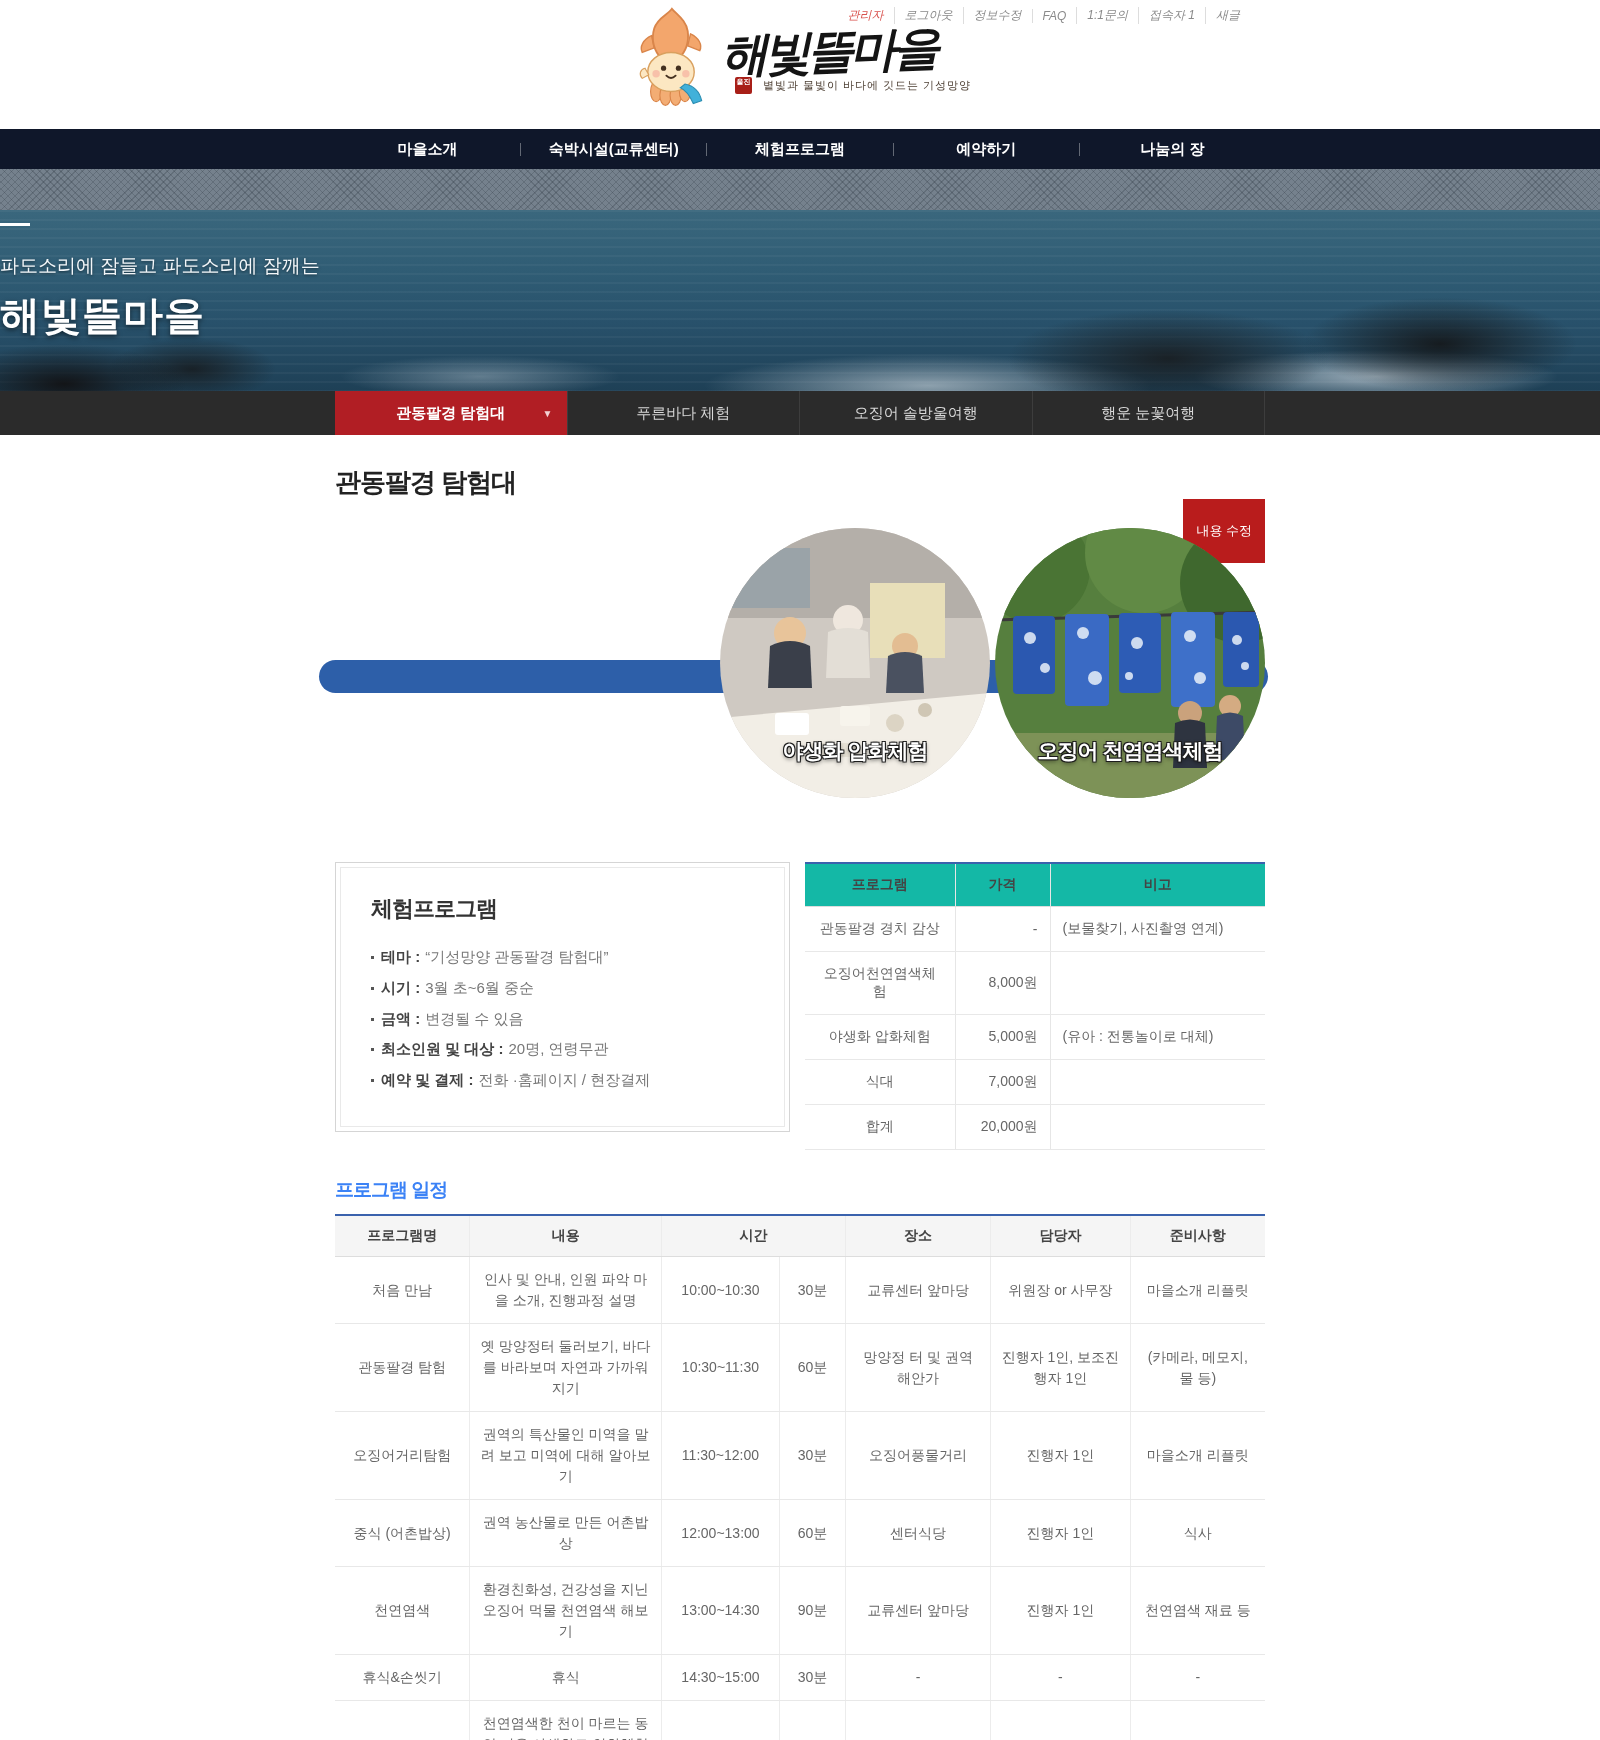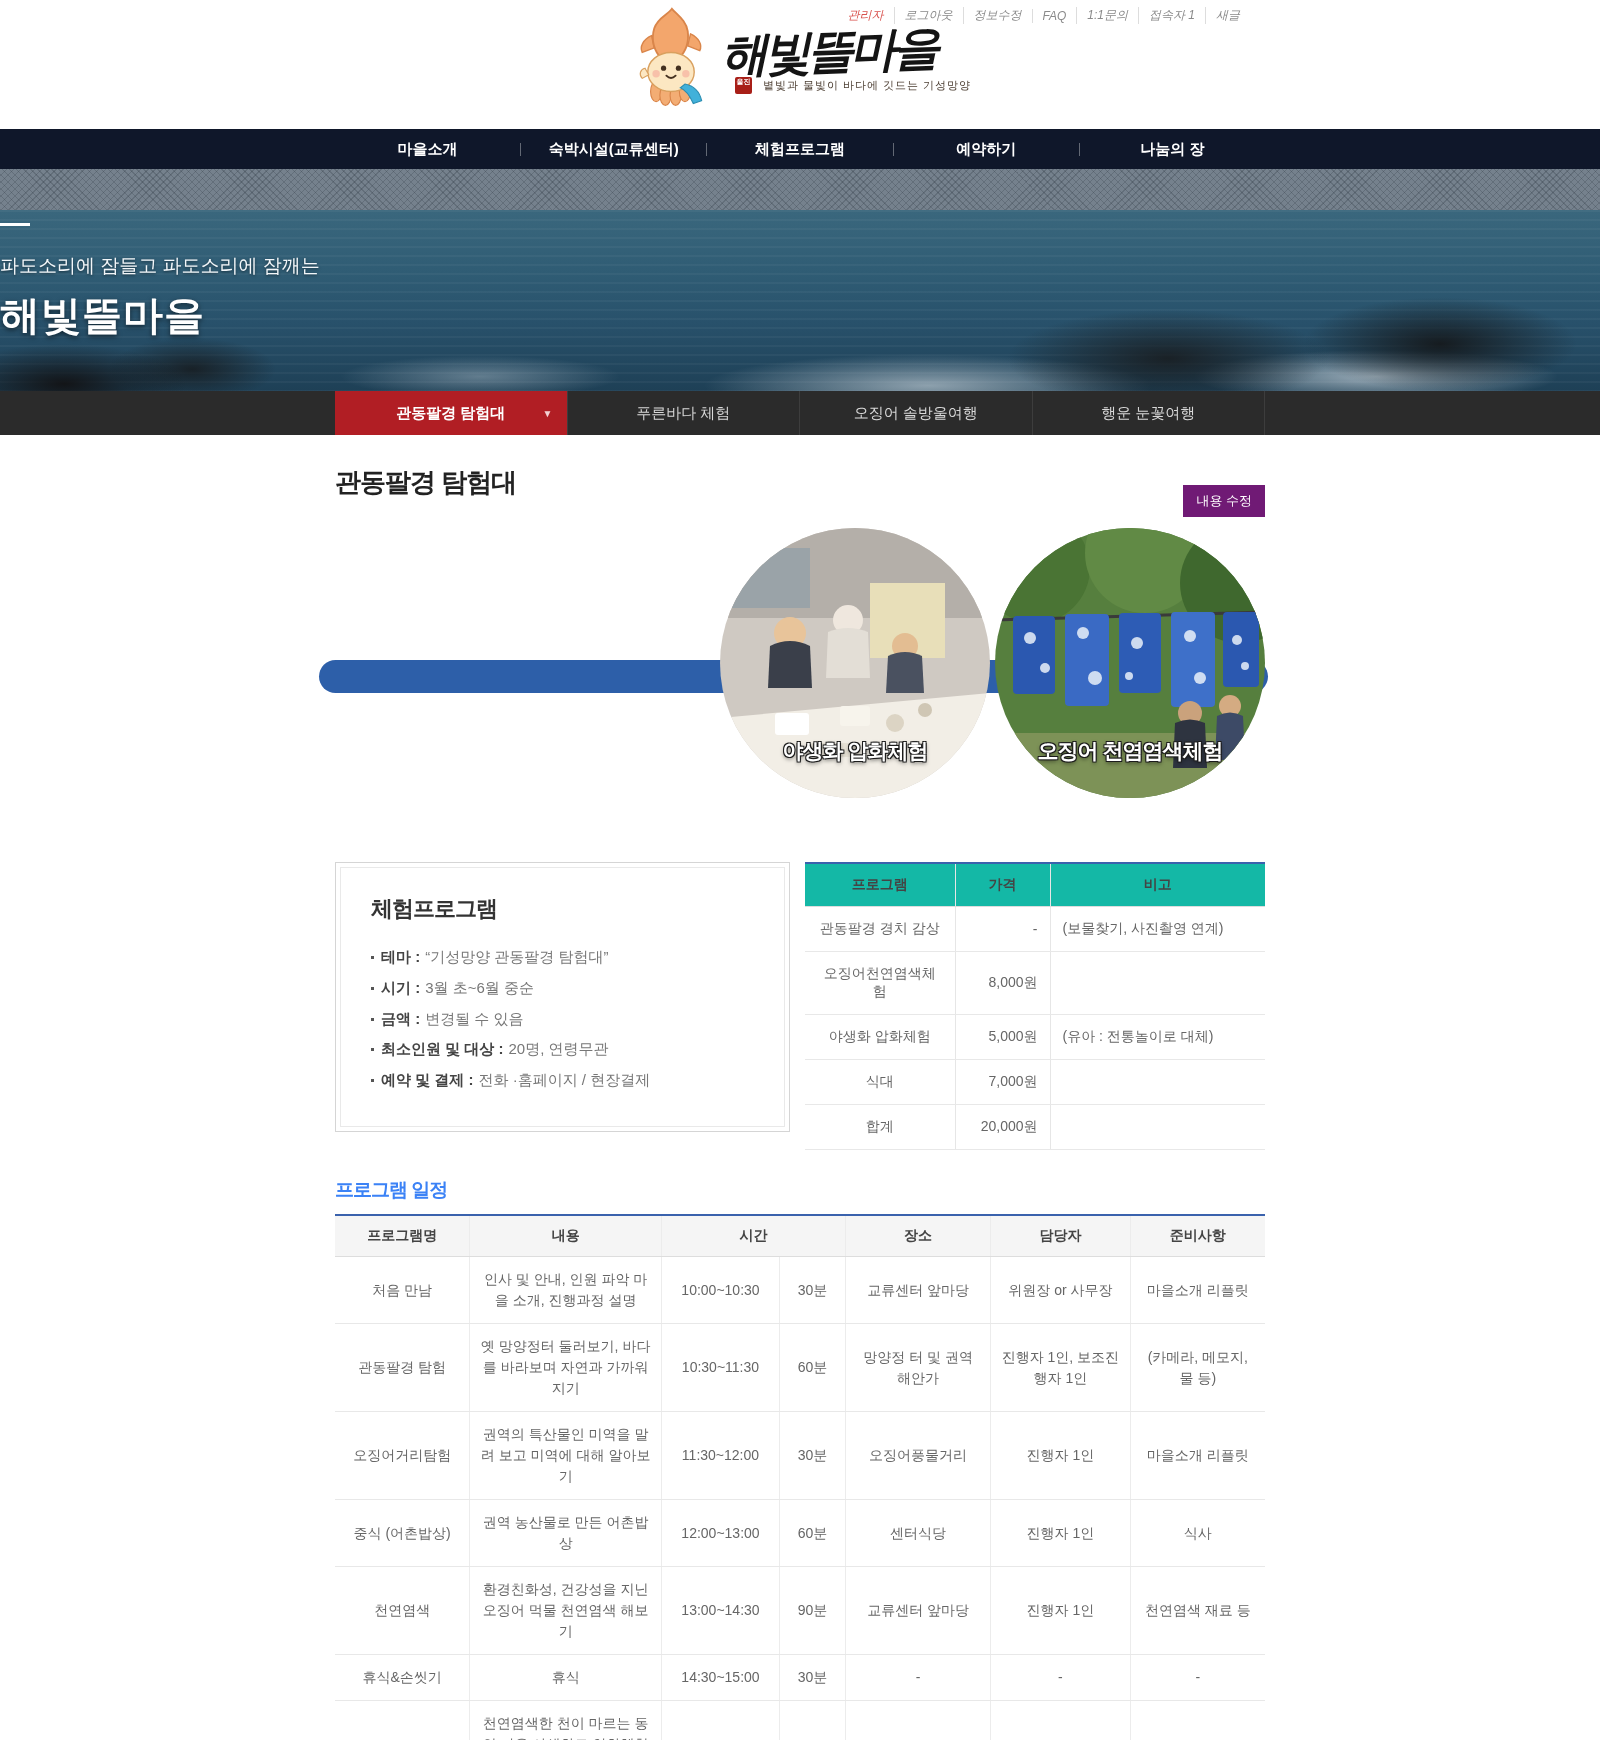--- a/index.html
+++ b/index.html
@@ -59,21 +59,21 @@
   .subnav .container { display:flex; height:44px; }
   .tab { flex:1; display:flex; align-items:center; justify-content:center; font-size:15px; color:#d8d8d8; cursor:pointer; position:relative; border-left:1px solid #3d3d3d; }
   .tab:last-child { border-right:1px solid #3d3d3d; }
   .tab.active { background:#b11e24; color:#fff; font-weight:bold; border-left:none; }
   .tab.active .tab-caret { position:absolute; right:14px; top:50%; transform:translateY(-50%); font-size:10px; color:#f3d2d3; }
 
   
   .content { background:#fff; padding-bottom:55px; }
   .page-head { padding-top:30px; position:relative; }
   .page-title { font-size:26px; font-weight:800; color:#222; letter-spacing:-1px; }
-  .edit-btn { position:absolute; right:0; top:50px; background:#701a75; color:#fff; border:none; font-size:13px; padding:7px 13px; cursor:pointer; font-family:inherit; }
+  .edit-btn { position:absolute; right:0; top:64px; background:#b91c1c; color:#fff; border:none; font-size:13px; padding:23px 13px; cursor:pointer; font-family:inherit; }
 
   
   .circles-wrap { margin-top:28px; position:relative; height:270px; }
   .blue-bar { position:absolute; left:-16px; right:-3px; top:132px; height:33px; background:#2d5fa9; border-radius:17px; }
   .circle-row { position:absolute; right:0; top:0; display:flex; gap:5px; }
   .circle { width:270px; height:270px; border-radius:50%; overflow:hidden; position:relative; flex:0 0 auto; }
   .circle svg { display:block; }
   .circle-caption { position:absolute; bottom:33px; left:0; right:0; text-align:center; color:#fff; font-size:21px; font-weight:800; letter-spacing:-1px;
     text-shadow:-1px -1px 0 #1c1c1c, 1px -1px 0 #1c1c1c, -1px 1px 0 #1c1c1c, 1px 1px 0 #1c1c1c, 0 2px 4px rgba(0,0,0,.6); }
 

